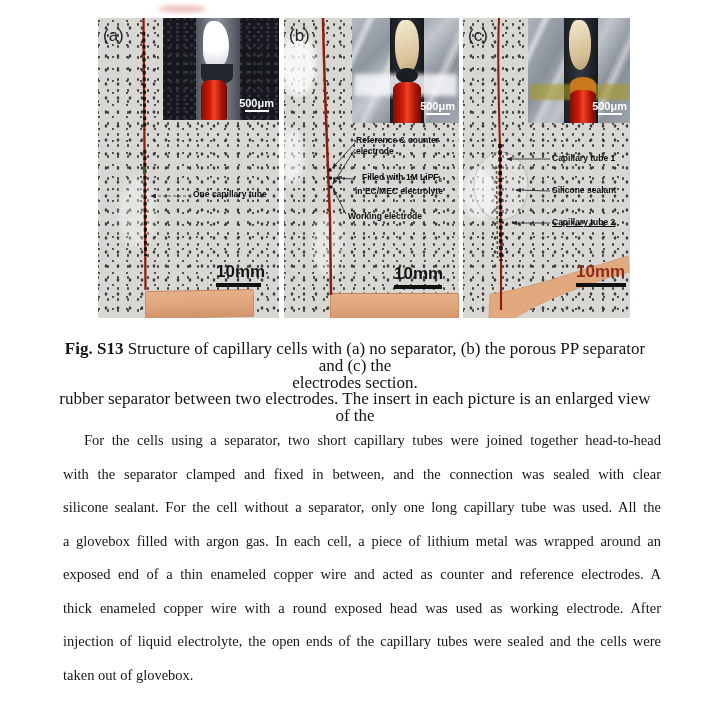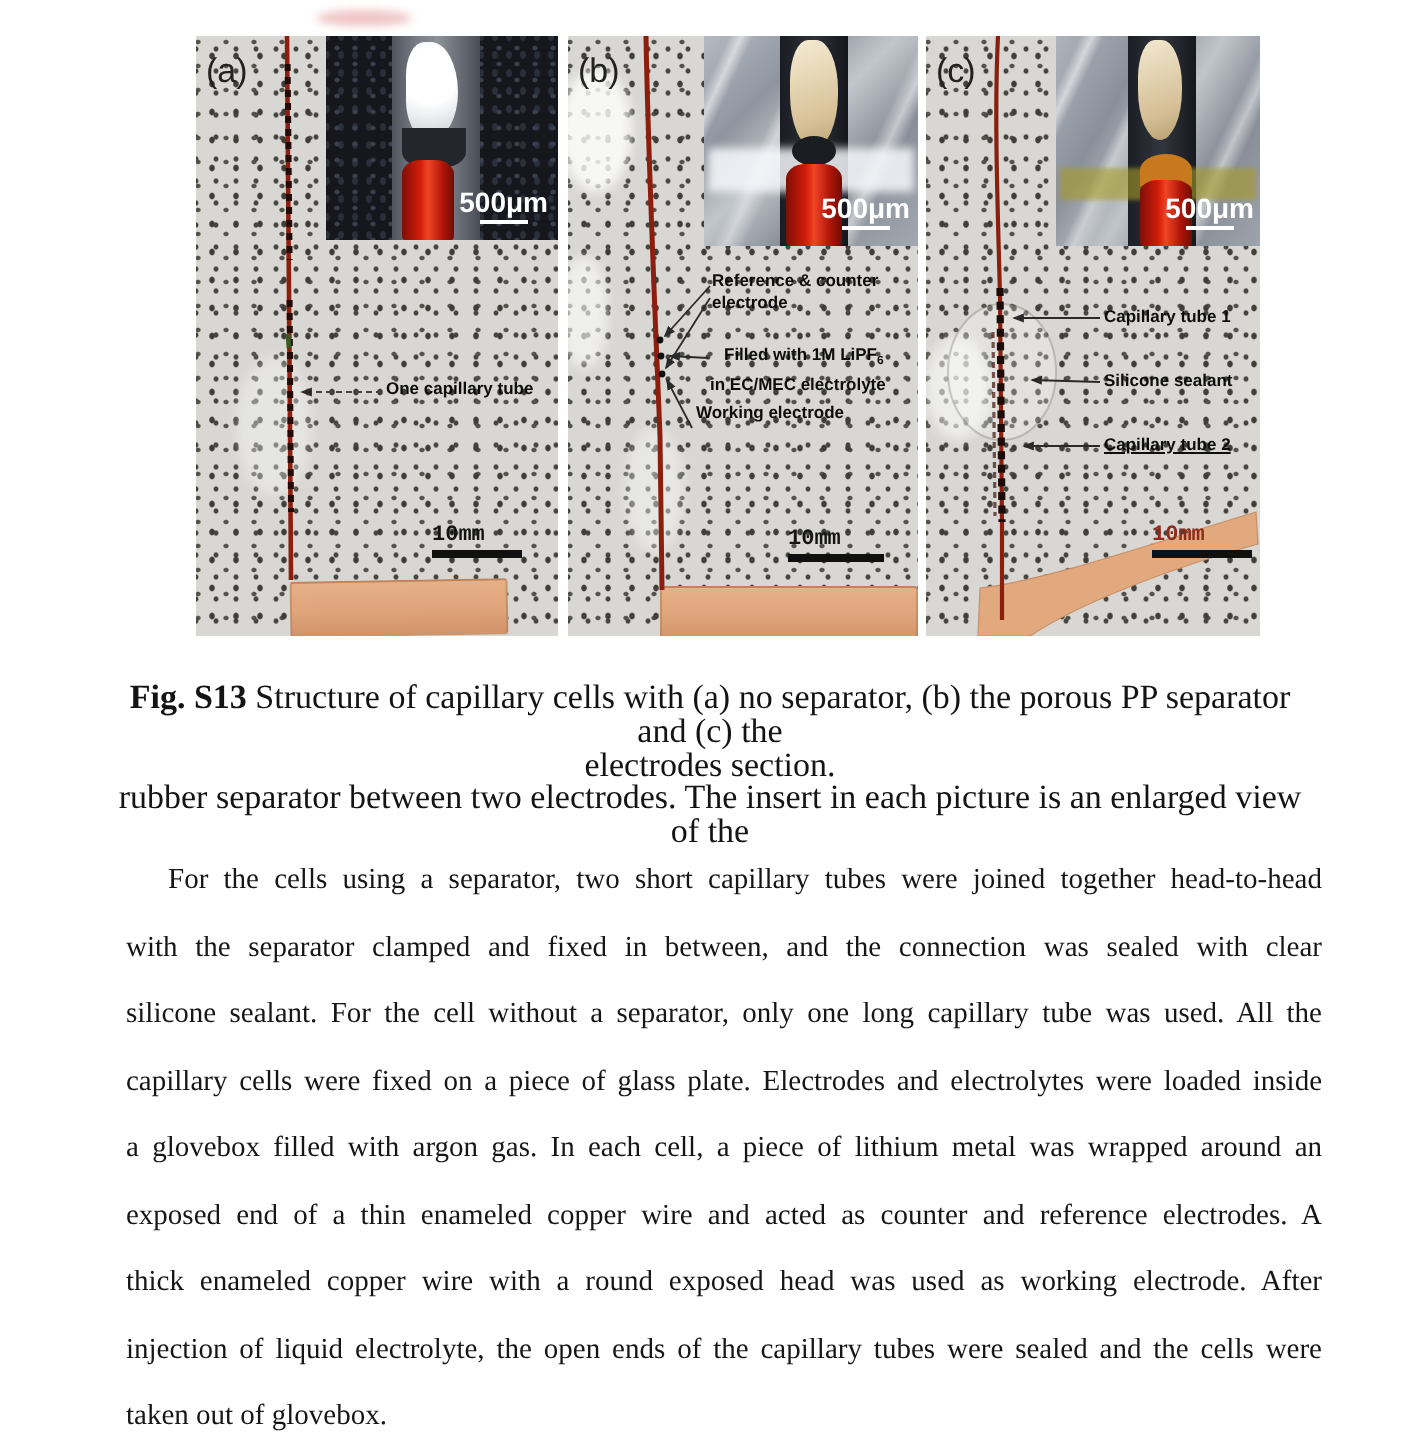--- a/index.html
+++ b/index.html
@@ -28,22 +28,22 @@
 
   .overlay{position:absolute;inset:0;z-index:3;pointer-events:none;}
 
   .tape{position:absolute;z-index:2;background:linear-gradient(180deg,#e6b088,#dfa47a 55%,#d2936a);
         border:1px solid rgba(170,115,75,.45);border-radius:2px;}
 
   .ann{position:absolute;z-index:5;font-family:"Liberation Sans",sans-serif;
        font-weight:bold;font-size:8.5px;line-height:11px;color:#0d0d0d;white-space:nowrap;}
   .ann sub{font-size:6px;vertical-align:-2px;}
 
-  .s10{position:absolute;z-index:5;font-family:Liberation Mono, monospace;
-       font-weight:bold;font-size:11px;color:#141414;}
+  .s10{position:absolute;z-index:5;font-family:Liberation Sans, sans-serif;
+       font-weight:bold;font-size:17px;color:#141414;}
   .s10 .sbar{height:3.5px;background:#101010;margin-top:1px;}
   .s10.red{color:#8d2c1c;}
 
   
   .inset{position:absolute;top:0;z-index:4;overflow:hidden;}
   #inset-a{left:65px;width:116px;height:102px;background-color:#15171c;
     background-image:radial-gradient(#3a4050 1px, transparent 1.6px),
                      radial-gradient(#2a2f3a 1.2px, transparent 1.8px);
     background-size:9px 8px,7px 9px;background-position:1px 2px,4px 5px;}
   #inset-b{left:68px;width:107px;height:105px;
@@ -51,21 +51,21 @@
   #inset-c{left:65px;width:102px;height:105px;
     background:linear-gradient(120deg,#aeb4bc 0%,#8a9099 30%,#c0c5cb 52%,#848a93 72%,#9ea4ac 100%);}
   .streaks{position:absolute;inset:0;
     background:linear-gradient(115deg,rgba(255,255,255,0) 8%,rgba(255,255,255,.55) 12%,rgba(255,255,255,0) 16%,
       rgba(255,255,255,0) 34%,rgba(255,255,255,.4) 38%,rgba(255,255,255,0) 44%,
       rgba(255,255,255,0) 70%,rgba(255,255,255,.5) 75%,rgba(255,255,255,0) 80%);}
   .icol{position:absolute;top:0;height:100%;}
   .cyl{position:absolute;border-radius:35% 35% 6% 6%/18% 18% 6% 6%;
        background:linear-gradient(90deg,#7e0f06,#d11c08 35%,#ef4526 50%,#b01508 78%,#6f0d04);}
   .iscale{position:absolute;z-index:3;text-align:left;
-          font-family:"Liberation Sans",sans-serif;font-weight:bold;font-size:14px;color:#fff;}
+          font-family:"Liberation Sans",sans-serif;font-weight:bold;font-size:11px;color:#fff;}
   .iscale .isbar{height:2.5px;background:#fff;margin:1px auto 0;width:24px;}
 
   
   .caption{position:absolute;left:55px;top:341px;width:600px;text-align:center;
            font-size:17px;line-height:16.8px;color:#141414;}
   .body-text{position:absolute;left:63px;top:424px;width:598px;font-size:14.5px;color:#161616;}
   .bline{height:33.5px;line-height:33.5px;text-align:justify;text-align-last:justify;white-space:nowrap;}
   .bline.first{text-indent:21px;}
   .bline.last{text-align:center;text-align-last:left;}
 
@@ -151,21 +151,21 @@
   </div>
 
   <div class="ann" style="left:72px;top:117px;">
     <div>Reference &amp; counter</div>
     <div>electrode</div>
   </div>
   <div class="ann" style="left:71px;top:154px;">
     <div style="padding-left:7px;"><span>Filled with 1M LiPF</span><sub>6</sub></div>
     <div>in EC/MEC electrolyte</div>
   </div>
-  <div class="ann" style="left:64px;top:183px;text-align:center;">Working electrode</div>
+  <div class="ann" style="left:64px;top:193px;text-align:center;">Working electrode</div>
 
   <div class="s10" style="left:110px;top:246px;">
     <span>10mm</span>
     <div class="sbar" style="width:48px;"></div>
   </div>
 
   <div class="tape" style="left:46px;top:275px;width:127px;height:26px;"></div>
 </div>
 
 <div class="panel" id="panel-c">
@@ -214,19 +214,18 @@
 <div class="caption">
   <div><b>Fig. S13</b><span> Structure of capillary cells with (a) no separator, (b) the porous PP separator and (c) the</span></div>
   <div>electrodes section.</div>
   <div>rubber separator between two electrodes. The insert in each picture is an enlarged view of the</div>
 </div>
 
 <div class="body-text">
   <div class="bline first">For the cells using a separator, two short capillary tubes were joined together head-to-head</div>
   <div class="bline">with the separator clamped and fixed in between, and the connection was sealed with clear</div>
   <div class="bline">silicone sealant. For the cell without a separator, only one long capillary tube was used. All the</div>
-  <div class="bline">capillary cells were fixed on a piece of glass plate. Electrodes and electrolytes were loaded inside</div>
   <div class="bline">a glovebox filled with argon gas. In each cell, a piece of lithium metal was wrapped around an</div>
   <div class="bline">exposed end of a thin enameled copper wire and acted as counter and reference electrodes. A</div>
   <div class="bline">thick enameled copper wire with a round exposed head was used as working electrode. After</div>
   <div class="bline">injection of liquid electrolyte, the open ends of the capillary tubes were sealed and the cells were</div>
   <div class="bline last">taken out of glovebox.</div>
 </div>
 
 </body></html>

